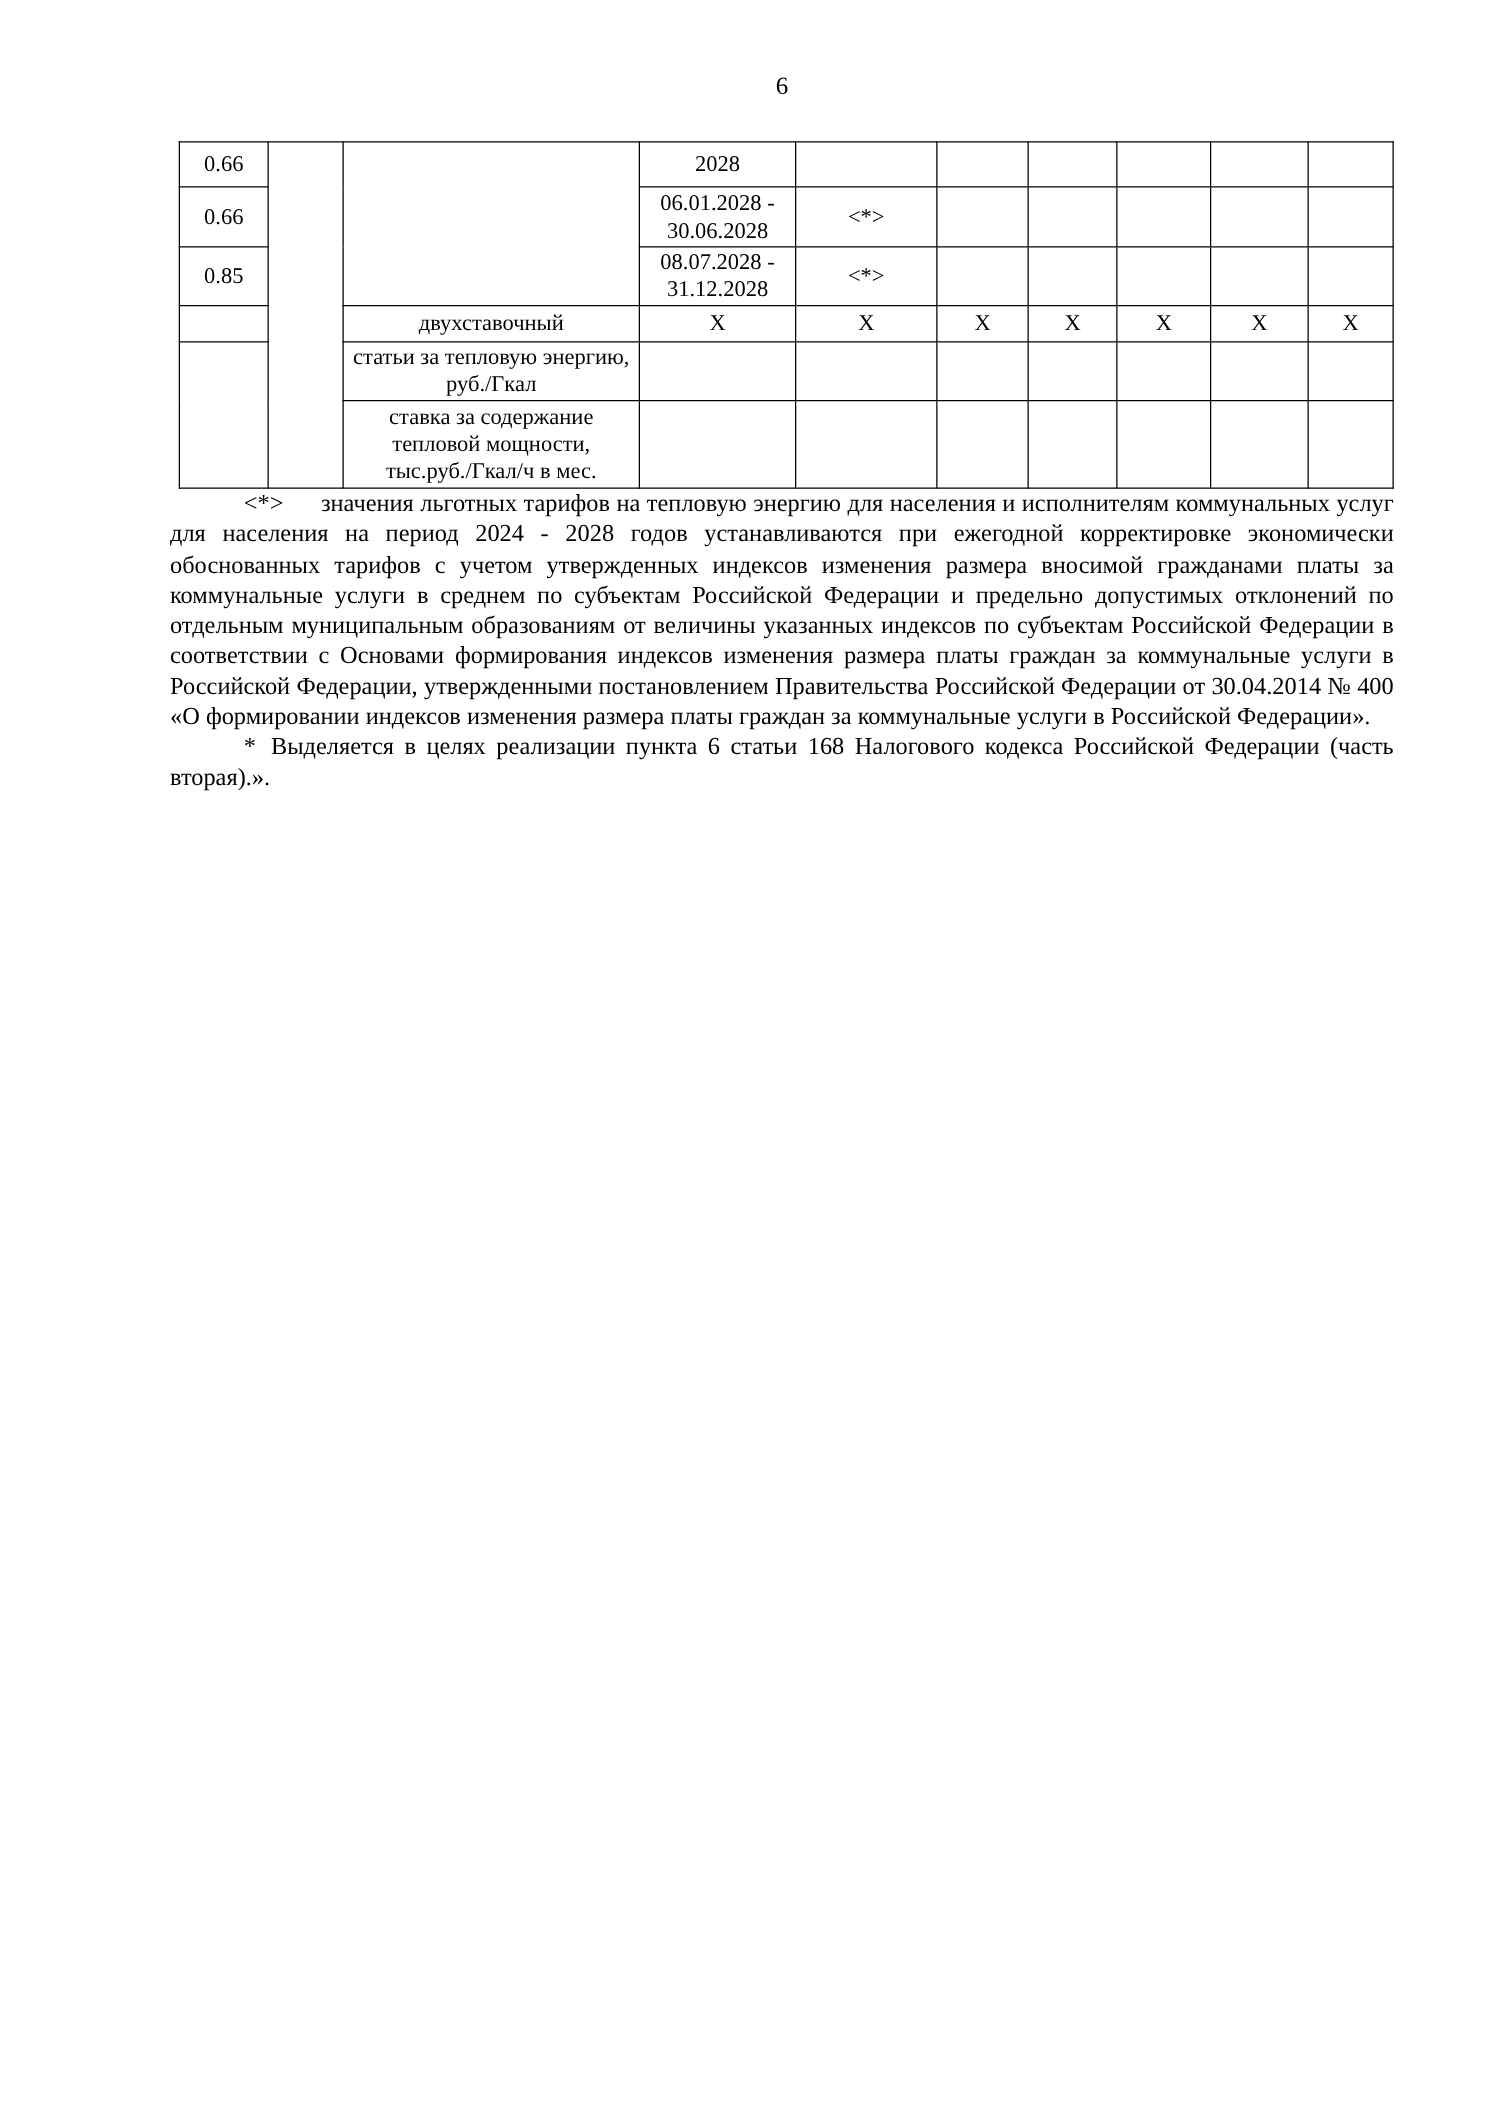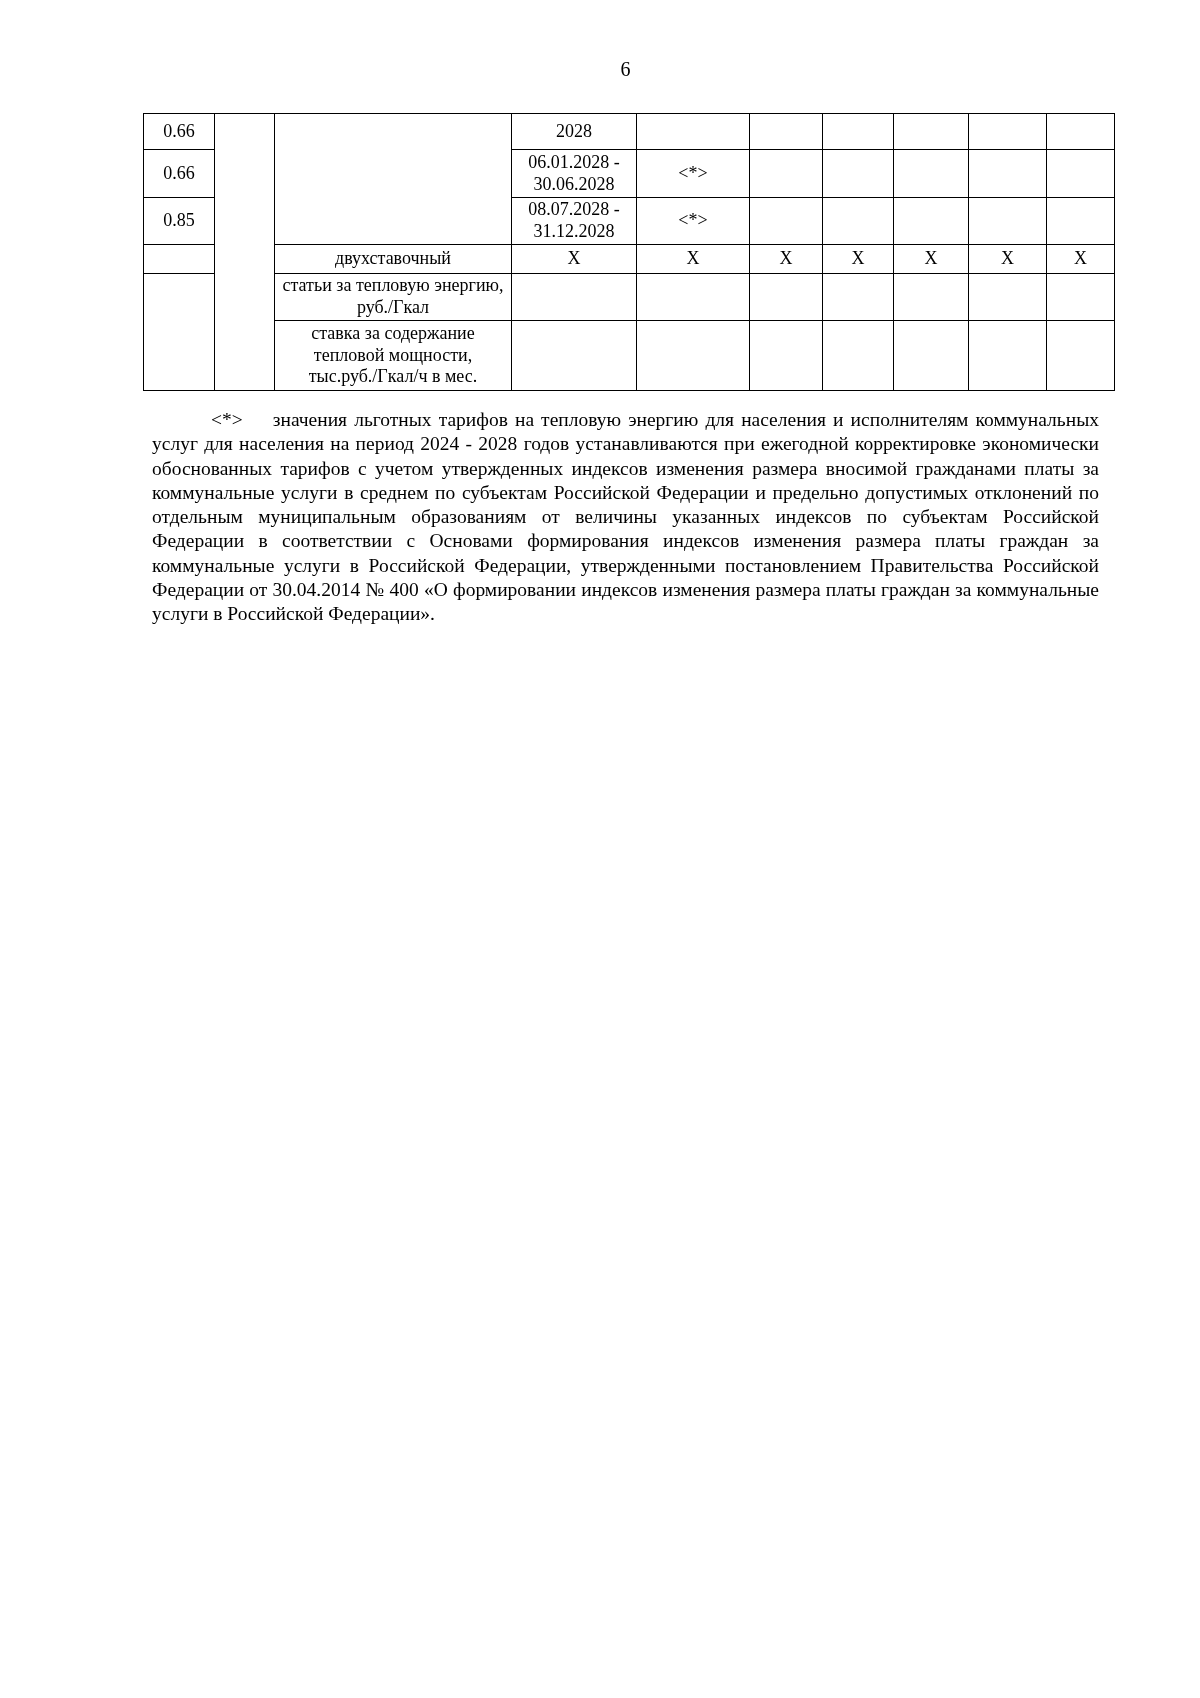--- a/index.html
+++ b/index.html
@@ -49,21 +49,21 @@
   .footnotes {
     position: absolute;
     left: 136px;
     top: 392px;
     width: 979px;
     font-size: 19.5px;
     line-height: 24.3px;
     text-align: justify;
   }
   .footnotes p {
-    margin: 16px;
+    margin: 0;
     text-indent: 59px;
   }
   .marker-wide { margin-right: 30px; }
   .marker-narrow { margin-right: 12px; }
 </style>
 </head>
 <body>
 
 <div class="page-number">6</div>
 
@@ -145,13 +145,14 @@
     <td></td>
     <td></td>
     <td></td>
     <td></td>
   </tr>
 </tbody>
   </table>
 
 <div class="footnotes">
   <p><span class="marker-wide">&lt;*&gt;</span><span>значения льготных тарифов на тепловую энергию для населения и исполнителям коммунальных услуг для населения на период 2024 - 2028 годов устанавливаются при ежегодной корректировке экономически обоснованных тарифов с учетом утвержденных индексов изменения размера вносимой гражданами платы за коммунальные услуги в среднем по субъектам Российской Федерации и предельно допустимых отклонений по отдельным муниципальным образованиям от величины указанных индексов по субъектам Российской Федерации в соответствии с Основами формирования индексов изменения размера платы граждан за коммунальные услуги в Российской Федерации, утвержденными постановлением Правительства Российской Федерации от 30.04.2014 № 400 «О формировании индексов изменения размера платы граждан за коммунальные услуги в Российской Федерации».</span></p>
+  <p><span class="marker-narrow">*</span><span>Выделяется в целях реализации пункта 6 статьи 168 Налогового кодекса Российской Федерации (часть вторая).».</span></p>
 </div>
 
 </body></html>

